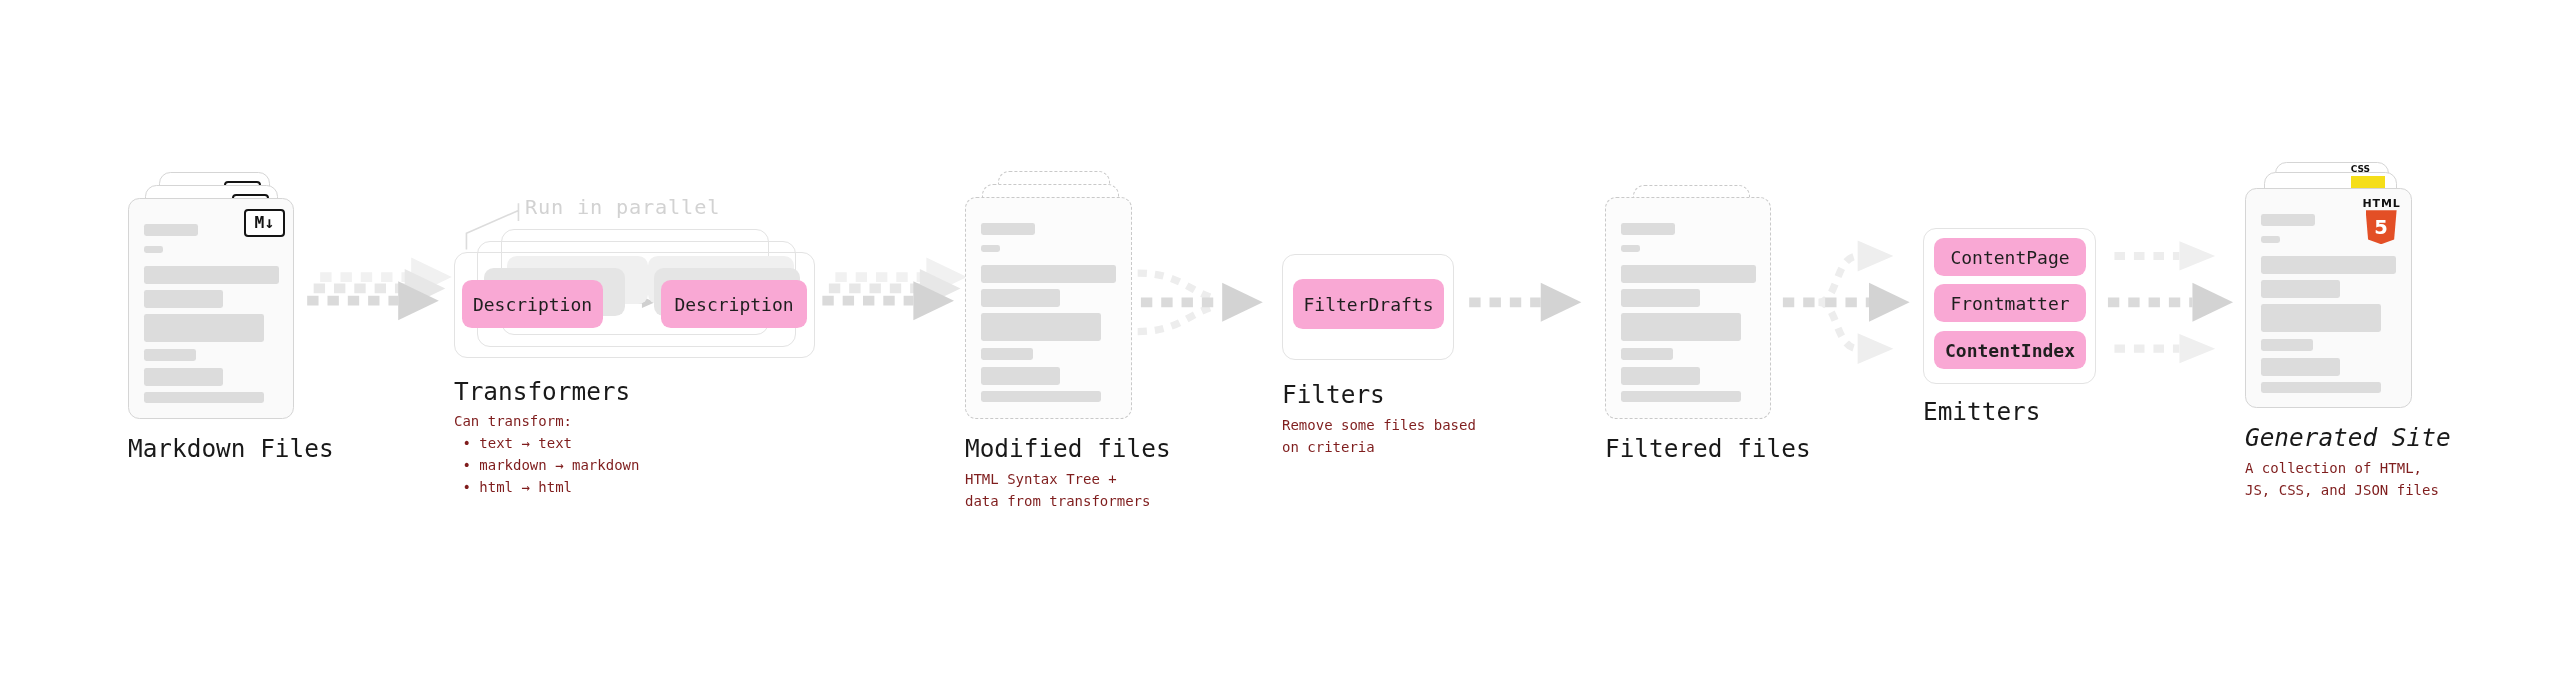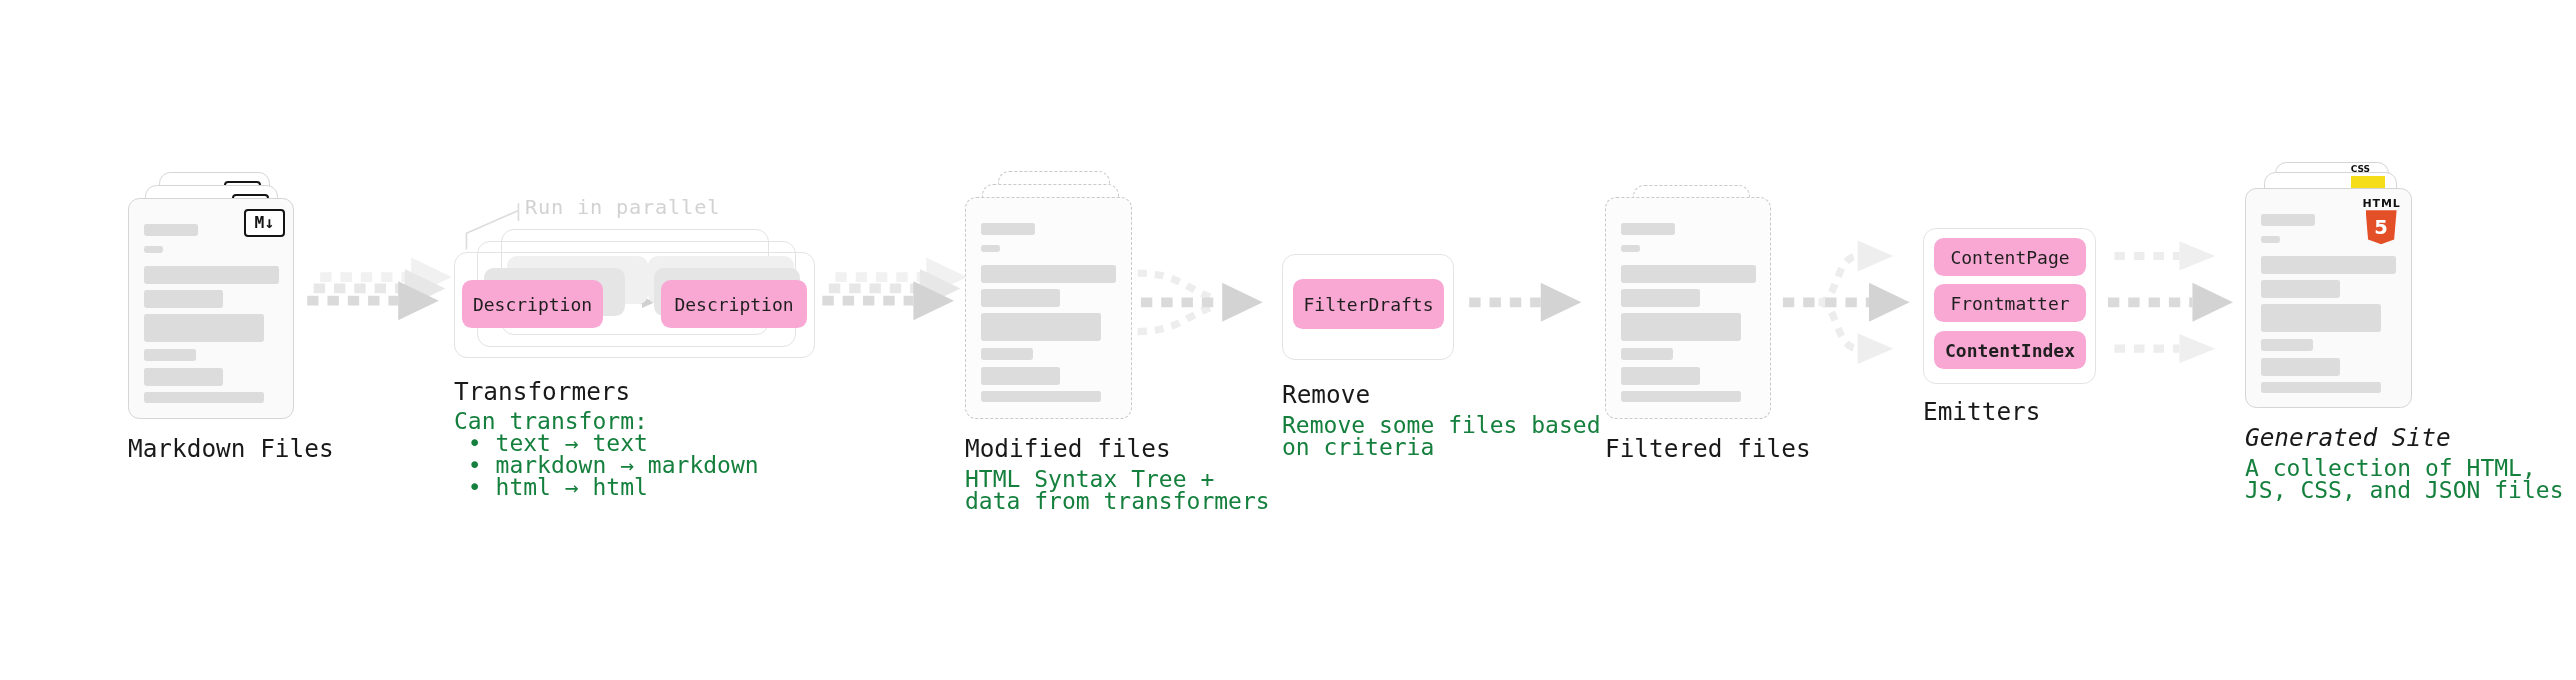--- a/index.html
+++ b/index.html
@@ -28,21 +28,21 @@
   
   .frame{position:absolute;border:1.6px solid #e3e3e3;border-radius:13px;box-sizing:border-box;background:transparent;}
   .frame.solidbg{background:#ffffff;}
   
   .pill{position:absolute;border-radius:9.8px;background:#f9a8d4;display:flex;align-items:center;justify-content:center;
         font-size:18px;color:#1f1f1f;}
   .pill.g1{background:#e5e5e5;color:transparent;}
   .pill.g2{background:#f0f0f0;color:transparent;}
   
   .title{position:absolute;font-size:24.4px;color:#191919;white-space:pre;}
-  .desc{position:absolute;font-size:23px;line-height:22px;color:#15803d;white-space:pre;}
+  .desc{position:absolute;font-size:14px;line-height:22px;color:#7f1d1d;white-space:pre;}
   .note{position:absolute;font-size:20.3px;color:#d2d2d2;letter-spacing:0.8px;white-space:pre;}
   
   .css-badge{position:absolute;right:11.4px;top:2.4px;width:32.5px;text-align:center;}
   .css-badge .css-txt{font-family:"DejaVu Sans","Liberation Sans",sans-serif;font-weight:bold;font-size:9px;color:#111;line-height:9px;}
   .css-badge .css-bar{margin:0.8px auto 0;width:28px;height:4.1px;background:#2963f1;}
   .js-badge{position:absolute;right:11.4px;top:3.3px;width:34px;height:18px;background:#f5de19;}
   .html5-badge{position:absolute;right:11.4px;top:9.8px;width:37px;text-align:center;}
   .html5-badge .h5-txt{font-family:"DejaVu Sans","Liberation Sans",sans-serif;font-weight:bold;font-size:11px;color:#111;letter-spacing:0.8px;line-height:10.6px;}
   .h5-shield{position:relative;margin:0.8px auto 0;width:31px;height:34px;
              clip-path:polygon(0 0,100% 0,92% 86%,50% 100%,8% 86%);background:#e34f26;}
@@ -166,21 +166,21 @@
     <div class="bar b6"></div>
     <div class="bar b7"></div>
     <div class="bar b8"></div>
   </div>
   <div class="title" style="left:965px;top:434px;">Modified files</div>
   <div class="desc" style="left:965px;top:468px;">HTML Syntax Tree +
 data from transformers</div>
 
   <div class="frame solidbg" style="left:1282px;top:254px;width:172px;height:106px;"></div>
   <div class="pill" style="left:1293px;top:279px;width:151px;height:50px;">FilterDrafts</div>
-  <div class="title" style="left:1282px;top:380px;">Remove</div>
+  <div class="title" style="left:1282px;top:380px;">Filters</div>
   <div class="desc" style="left:1282px;top:414px;">Remove some files based
 on criteria</div>
 
   <div class="doc dashed" style="left:1633px;top:185px;width:117px;height:221px;"></div>
   <div class="doc dashed front" style="left:1605px;top:197px;width:166px;height:222px;">
     <div class="bar b1"></div>
     <div class="bar b2"></div>
     <div class="bar b3"></div>
     <div class="bar b4"></div>
     <div class="bar b5"></div>

